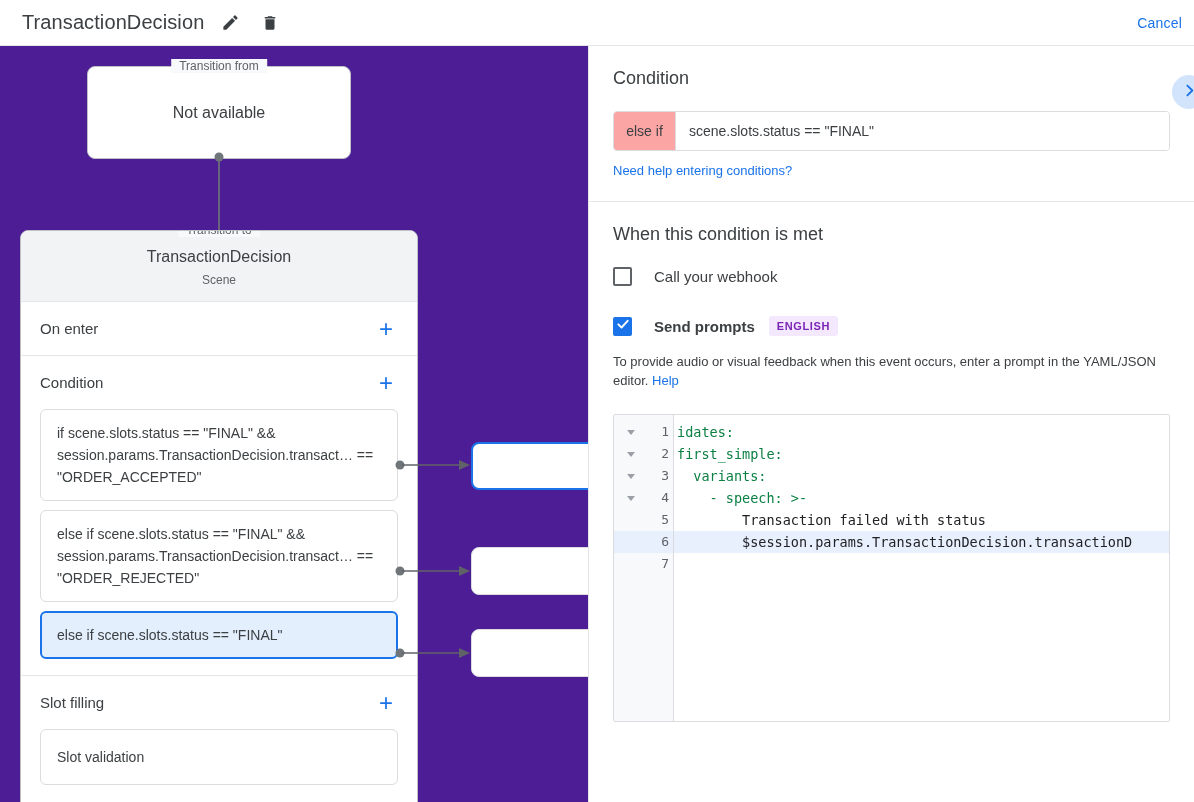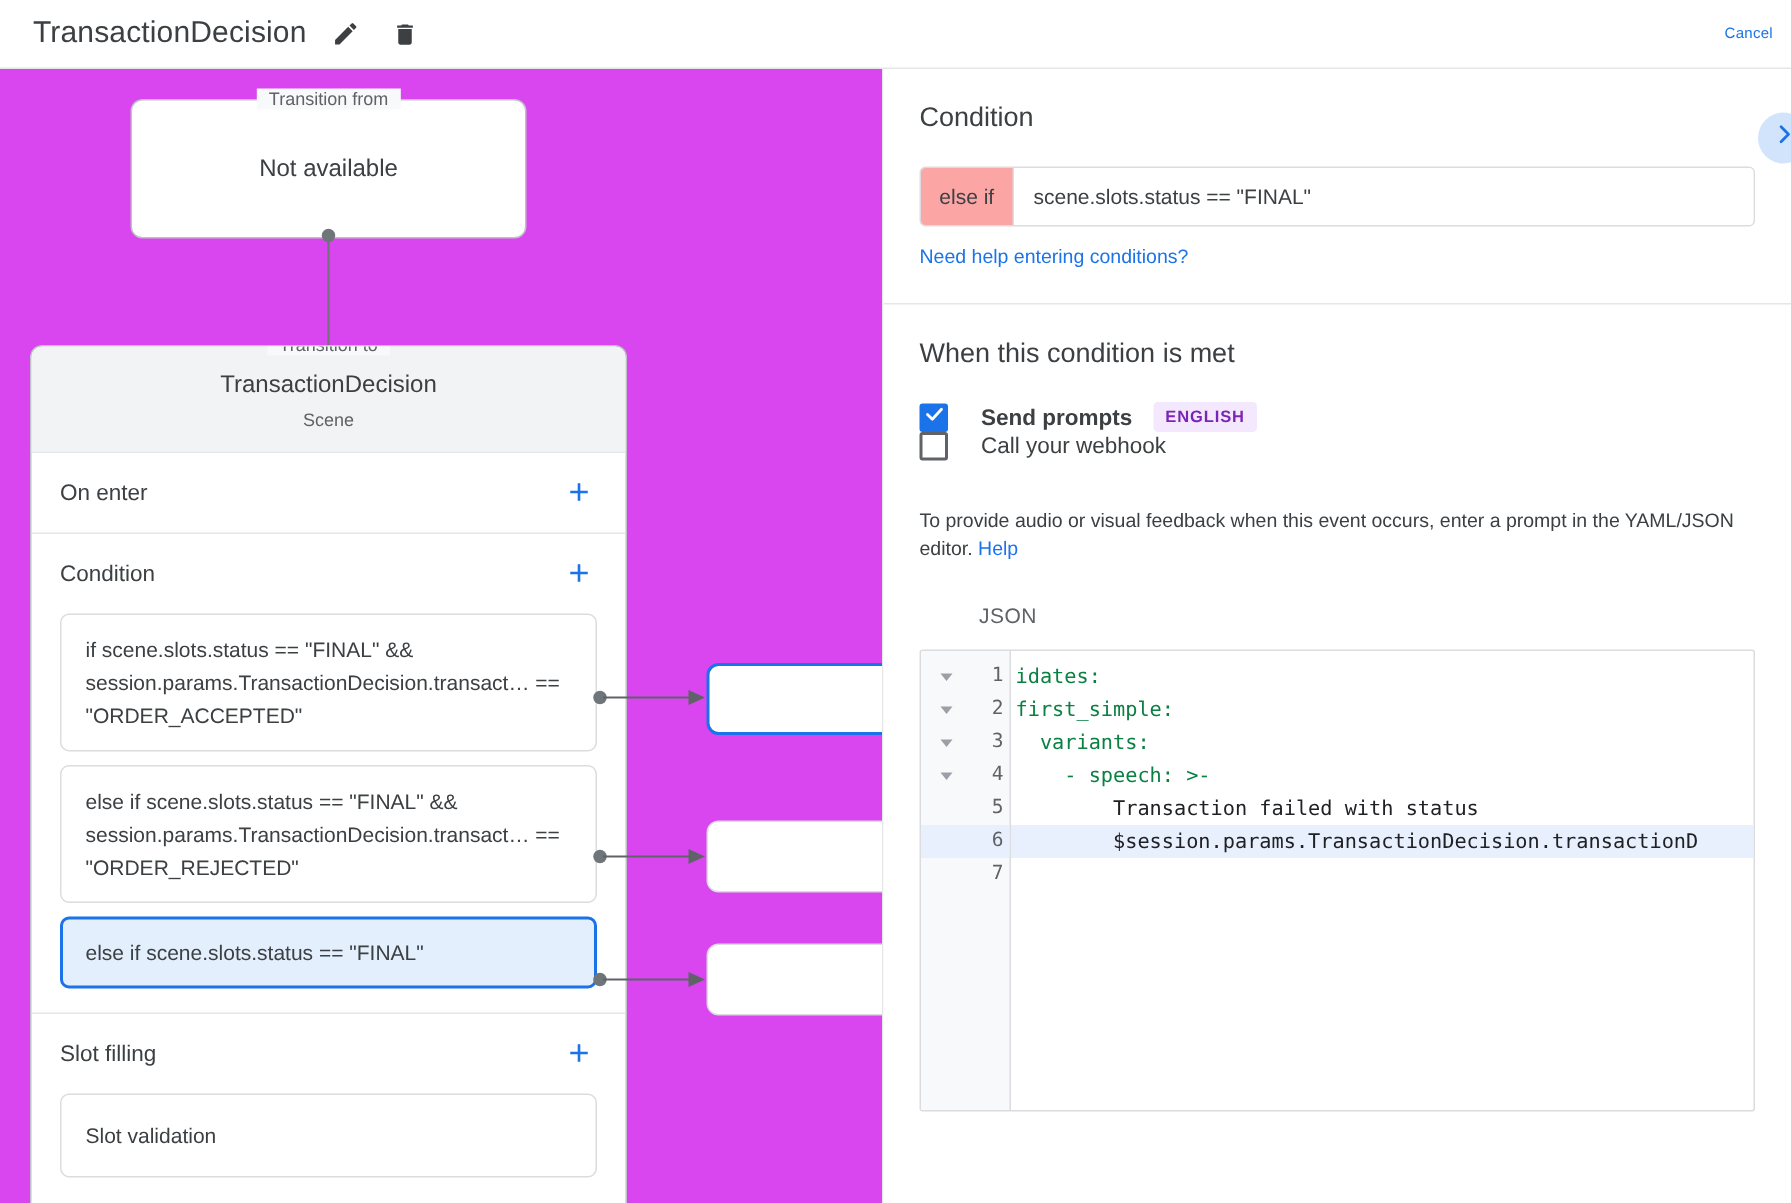--- a/index.html
+++ b/index.html
@@ -26,41 +26,41 @@
   }
   .icon-btn {
     width: 28px; height: 28px;
     margin-left: 12px;
     display: flex; align-items: center; justify-content: center;
     cursor: pointer; border-radius: 50%;
   }
   .icon-btn svg { display: block; }
   .topbar-spacer { flex: 1 1 auto; }
   .cancel-btn {
-    font-size: 10px; font-weight: 500; color: #1a73e8;
+    font-size: 14px; font-weight: 500; color: #1a73e8;
     letter-spacing: .2px;
     padding: 8px 12px; cursor: pointer;
     background: none; border: none;
     font-family: inherit;
   }
   .save-btn {
     margin-left: 10px; margin-right: 17px;
     background: #1a73e8; color: #fff;
     border: none; border-radius: 4px;
     font-size: 14px; font-weight: 500; letter-spacing: .2px;
     height: 40px; width: 97px;
     cursor: pointer;
     font-family: inherit;
   }
 
   
   .left-pane {
     position: absolute; left: 0; top: 46px;
     width: 588px; height: 756px;
-    background: #d946ef;
+    background: #4c1d95;
     overflow: hidden;
   }
   .divider-v {
     position: absolute; left: 588px; top: 46px;
     width: 1px; height: 756px; background: #e4e6e8;
   }
 
   
   .fs {
     position: absolute;
@@ -380,43 +380,42 @@
         <svg width="17" height="17" viewBox="0 0 24 24" fill="none" stroke="#1a73e8" stroke-width="2.6" stroke-linecap="round" stroke-linejoin="round">
           <polyline points="9,5 16,12 9,19"></polyline>
         </svg>
       </span>
     </div>
   </div>
 
   <div class="rp-sec2">
     <div class="rp-h">When this condition is met</div>
 
+    <div class="cb-row" style="margin-bottom:30px;">
+      <span class="cb"></span>
+      <span class="cb-label">Call your webhook</span>
+    </div>
+
     <div class="cb-row">
       <span class="cb checked">
         <span>
           <svg width="14" height="14" viewBox="0 0 24 24" fill="none" stroke="#ffffff" stroke-width="3.2" stroke-linecap="round" stroke-linejoin="round">
             <polyline points="4,12.5 9.5,18 20,6.5"></polyline>
           </svg>
         </span>
       </span>
       <span class="cb-label bold">Send prompts</span>
       <span class="badge">ENGLISH</span>
     </div>
 
-    <div class="cb-row" style="margin-bottom:30px;">
-      <span class="cb"></span>
-      <span class="cb-label">Call your webhook</span>
-    </div>
-
     <div class="desc">
       <span>To provide audio or visual feedback when this event occurs, enter a prompt in the YAML/JSON editor. </span><a>Help</a>
     </div>
 
     <div class="tabs">
-      <div class="tab">JSON</div>
     </div>
 
     <div class="editor">
       <div class="ed-fold">
           <div class="ln">
             <span class="caret-tri"></span>
           </div>
           <div class="ln">
             <span class="caret-tri"></span>
           </div>

